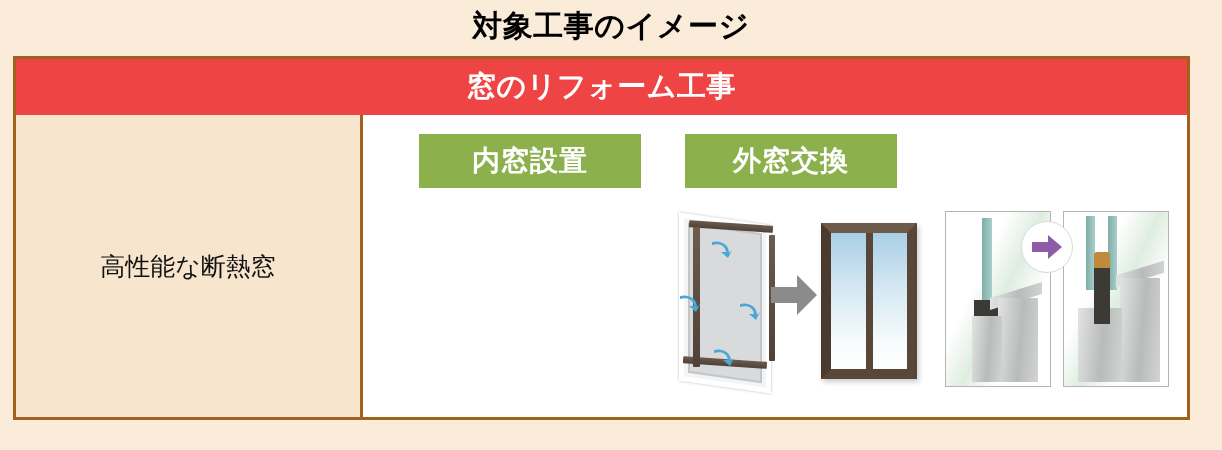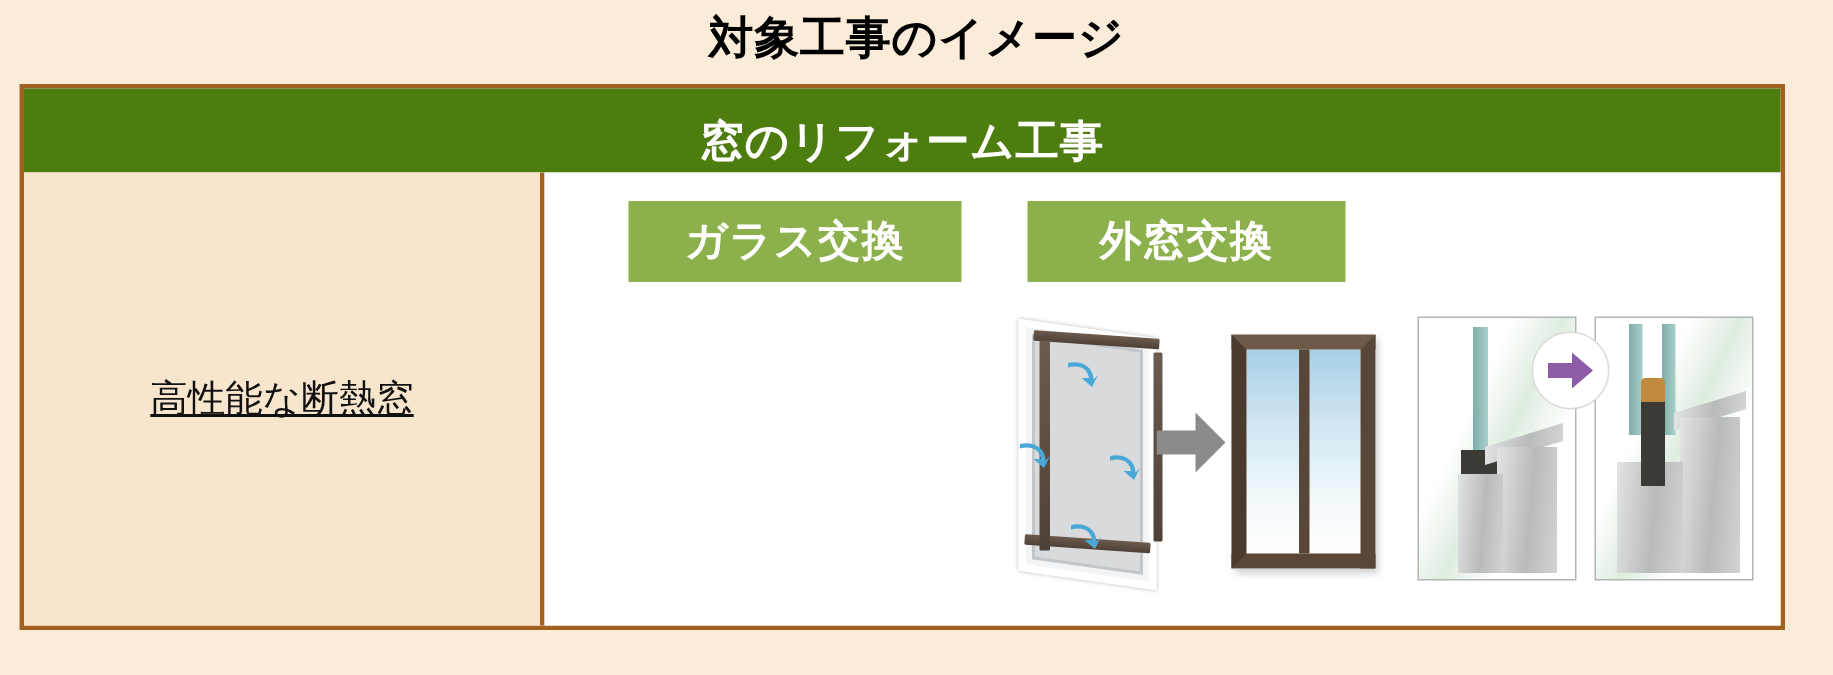--- a/index.html
+++ b/index.html
@@ -37,23 +37,23 @@
     width: 1177px;
     height: 364px;
     border: 3px solid #a2621f;
     box-sizing: border-box;
     background: #ffffff;
   }
 
   
   #table-header {
     height: 56px;
-    background: #4d7c0f;
+    background: #ef4444;
     display: flex;
-    align-items: flex-end;
+    align-items: center;
     justify-content: center;
     box-sizing: border-box;
   }
   #table-header-text {
     color: #ffffff;
     font-size: 29px;
     font-weight: bold;
     letter-spacing: 0.5px;
   }
 
@@ -75,21 +75,20 @@
     flex-direction: column;
     align-items: center;
     justify-content: center;
   }
   .desc-line {
     font-size: 25px;
     color: #111111;
     line-height: 42px;
     text-align: center;
     white-space: nowrap;
-    text-decoration: underline;
   }
 
   
   #images-cell {
     flex: 1 1 auto;
     background: #ffffff;
     position: relative;
     box-sizing: border-box;
   }
 
@@ -364,21 +363,21 @@
 
   <div id="table-body">
 
     <div id="desc-cell">
       <div class="desc-line">高性能な断熱窓</div>
     </div>
 
     <div id="images-cell">
 
       <div class="method-col" id="method-col-0">
-        <div class="method-badge">ガラス交換</div>
+        <div class="method-badge">内窓設置</div>
 
       </div>
 
       <div class="method-col" id="method-col-1">
         <div class="method-badge">外窓交換</div>
 
         <div class="method-figure">
           <div class="fig2-wrap">
 
             <div class="old-window">

